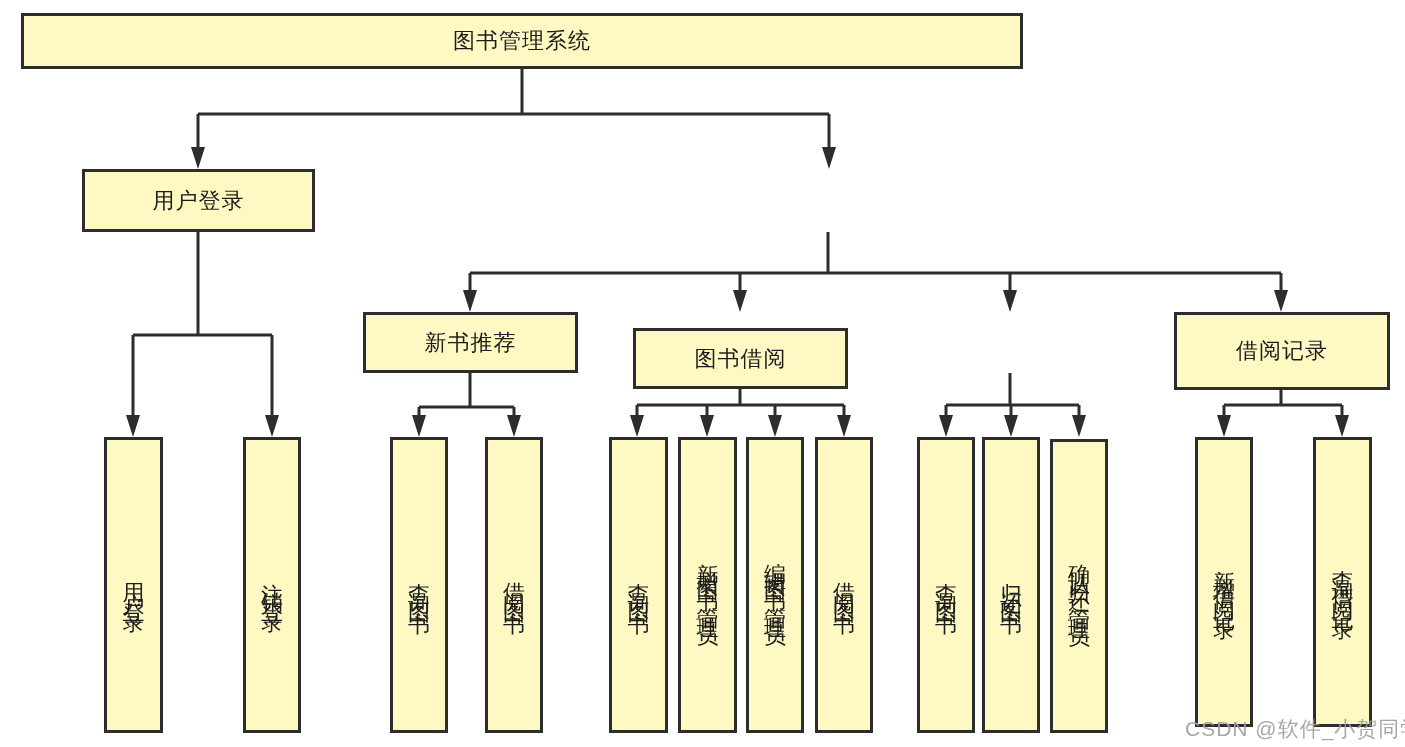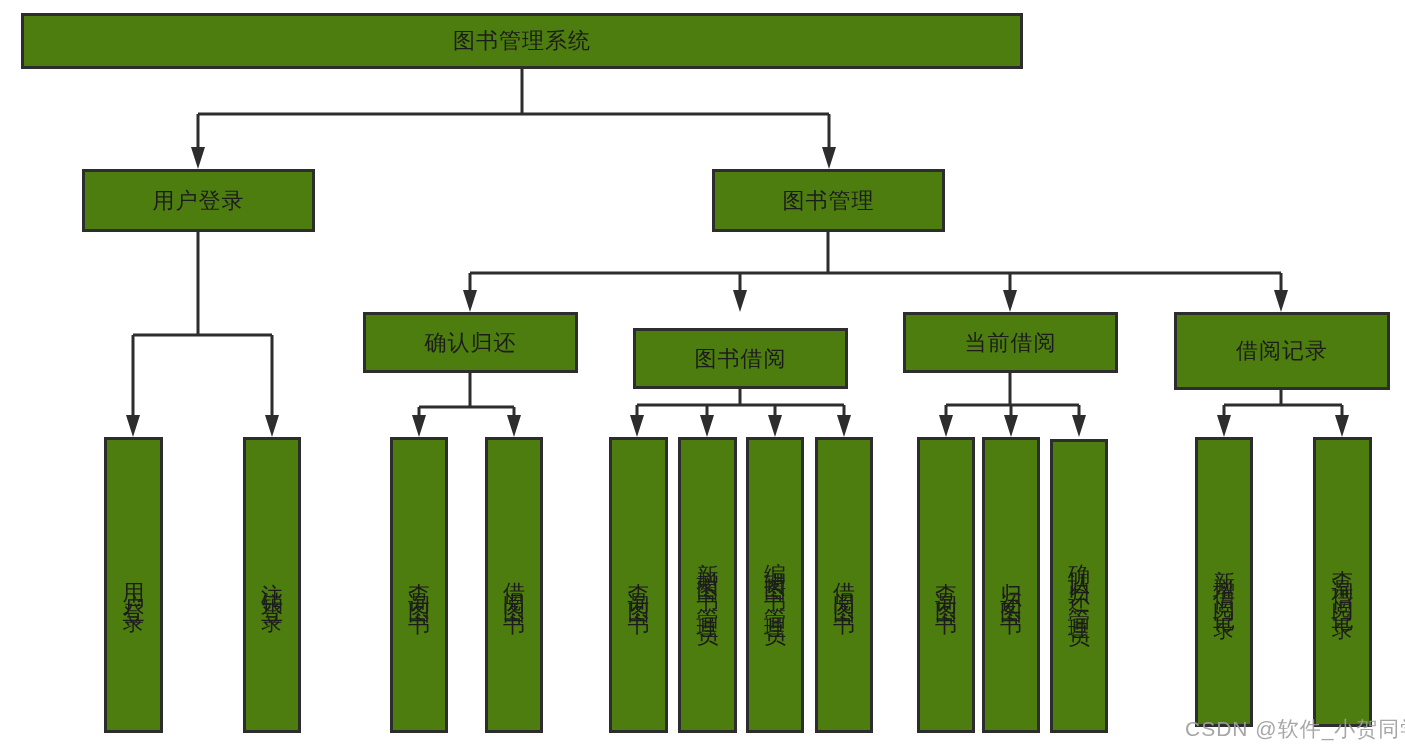--- a/index.html
+++ b/index.html
@@ -13,21 +13,21 @@
   }
   svg.wires {
     position: absolute;
     left: 0; top: 0;
     width: 1405px; height: 747px;
     z-index: 1;
   }
   .node {
     position: absolute;
     box-sizing: border-box;
-    background: #4d7c0f;
+    background: #fef9c3;
     border: 3px solid #2d2d2d;
     display: flex;
     align-items: center;
     justify-content: center;
     color: #1c1c1c;
     z-index: 2;
   }
   .hbox { font-size: 22px; letter-spacing: 1px; white-space: nowrap; }
   .vbox .vtext {
     writing-mode: vertical-rl;
@@ -91,32 +91,26 @@
     </g>
   </svg>
 
   <div class="node hbox" style="left:21px;top:13px;width:1002px;height:56px">
     <span>图书管理系统</span>
   </div>
 
   <div class="node hbox" style="left:82px;top:169px;width:233px;height:63px">
     <span>用户登录</span>
   </div>
-  <div class="node hbox" style="left:712px;top:169px;width:233px;height:63px">
-    <span>图书管理</span>
-  </div>
 
   <div class="node hbox" style="left:363px;top:312px;width:215px;height:61px">
-    <span>确认归还</span>
+    <span>新书推荐</span>
   </div>
   <div class="node hbox" style="left:633px;top:328px;width:215px;height:61px">
     <span>图书借阅</span>
-  </div>
-  <div class="node hbox" style="left:903px;top:312px;width:215px;height:61px">
-    <span>当前借阅</span>
   </div>
   <div class="node hbox" style="left:1174px;top:312px;width:216px;height:78px">
     <span>借阅记录</span>
   </div>
 
   <div class="node vbox" style="left:104px;top:437px;width:59px;height:296px">
     <span class="vtext">用户登录</span>
   </div>
   <div class="node vbox" style="left:243px;top:437px;width:58px;height:296px">
     <span class="vtext">注销登录</span>

